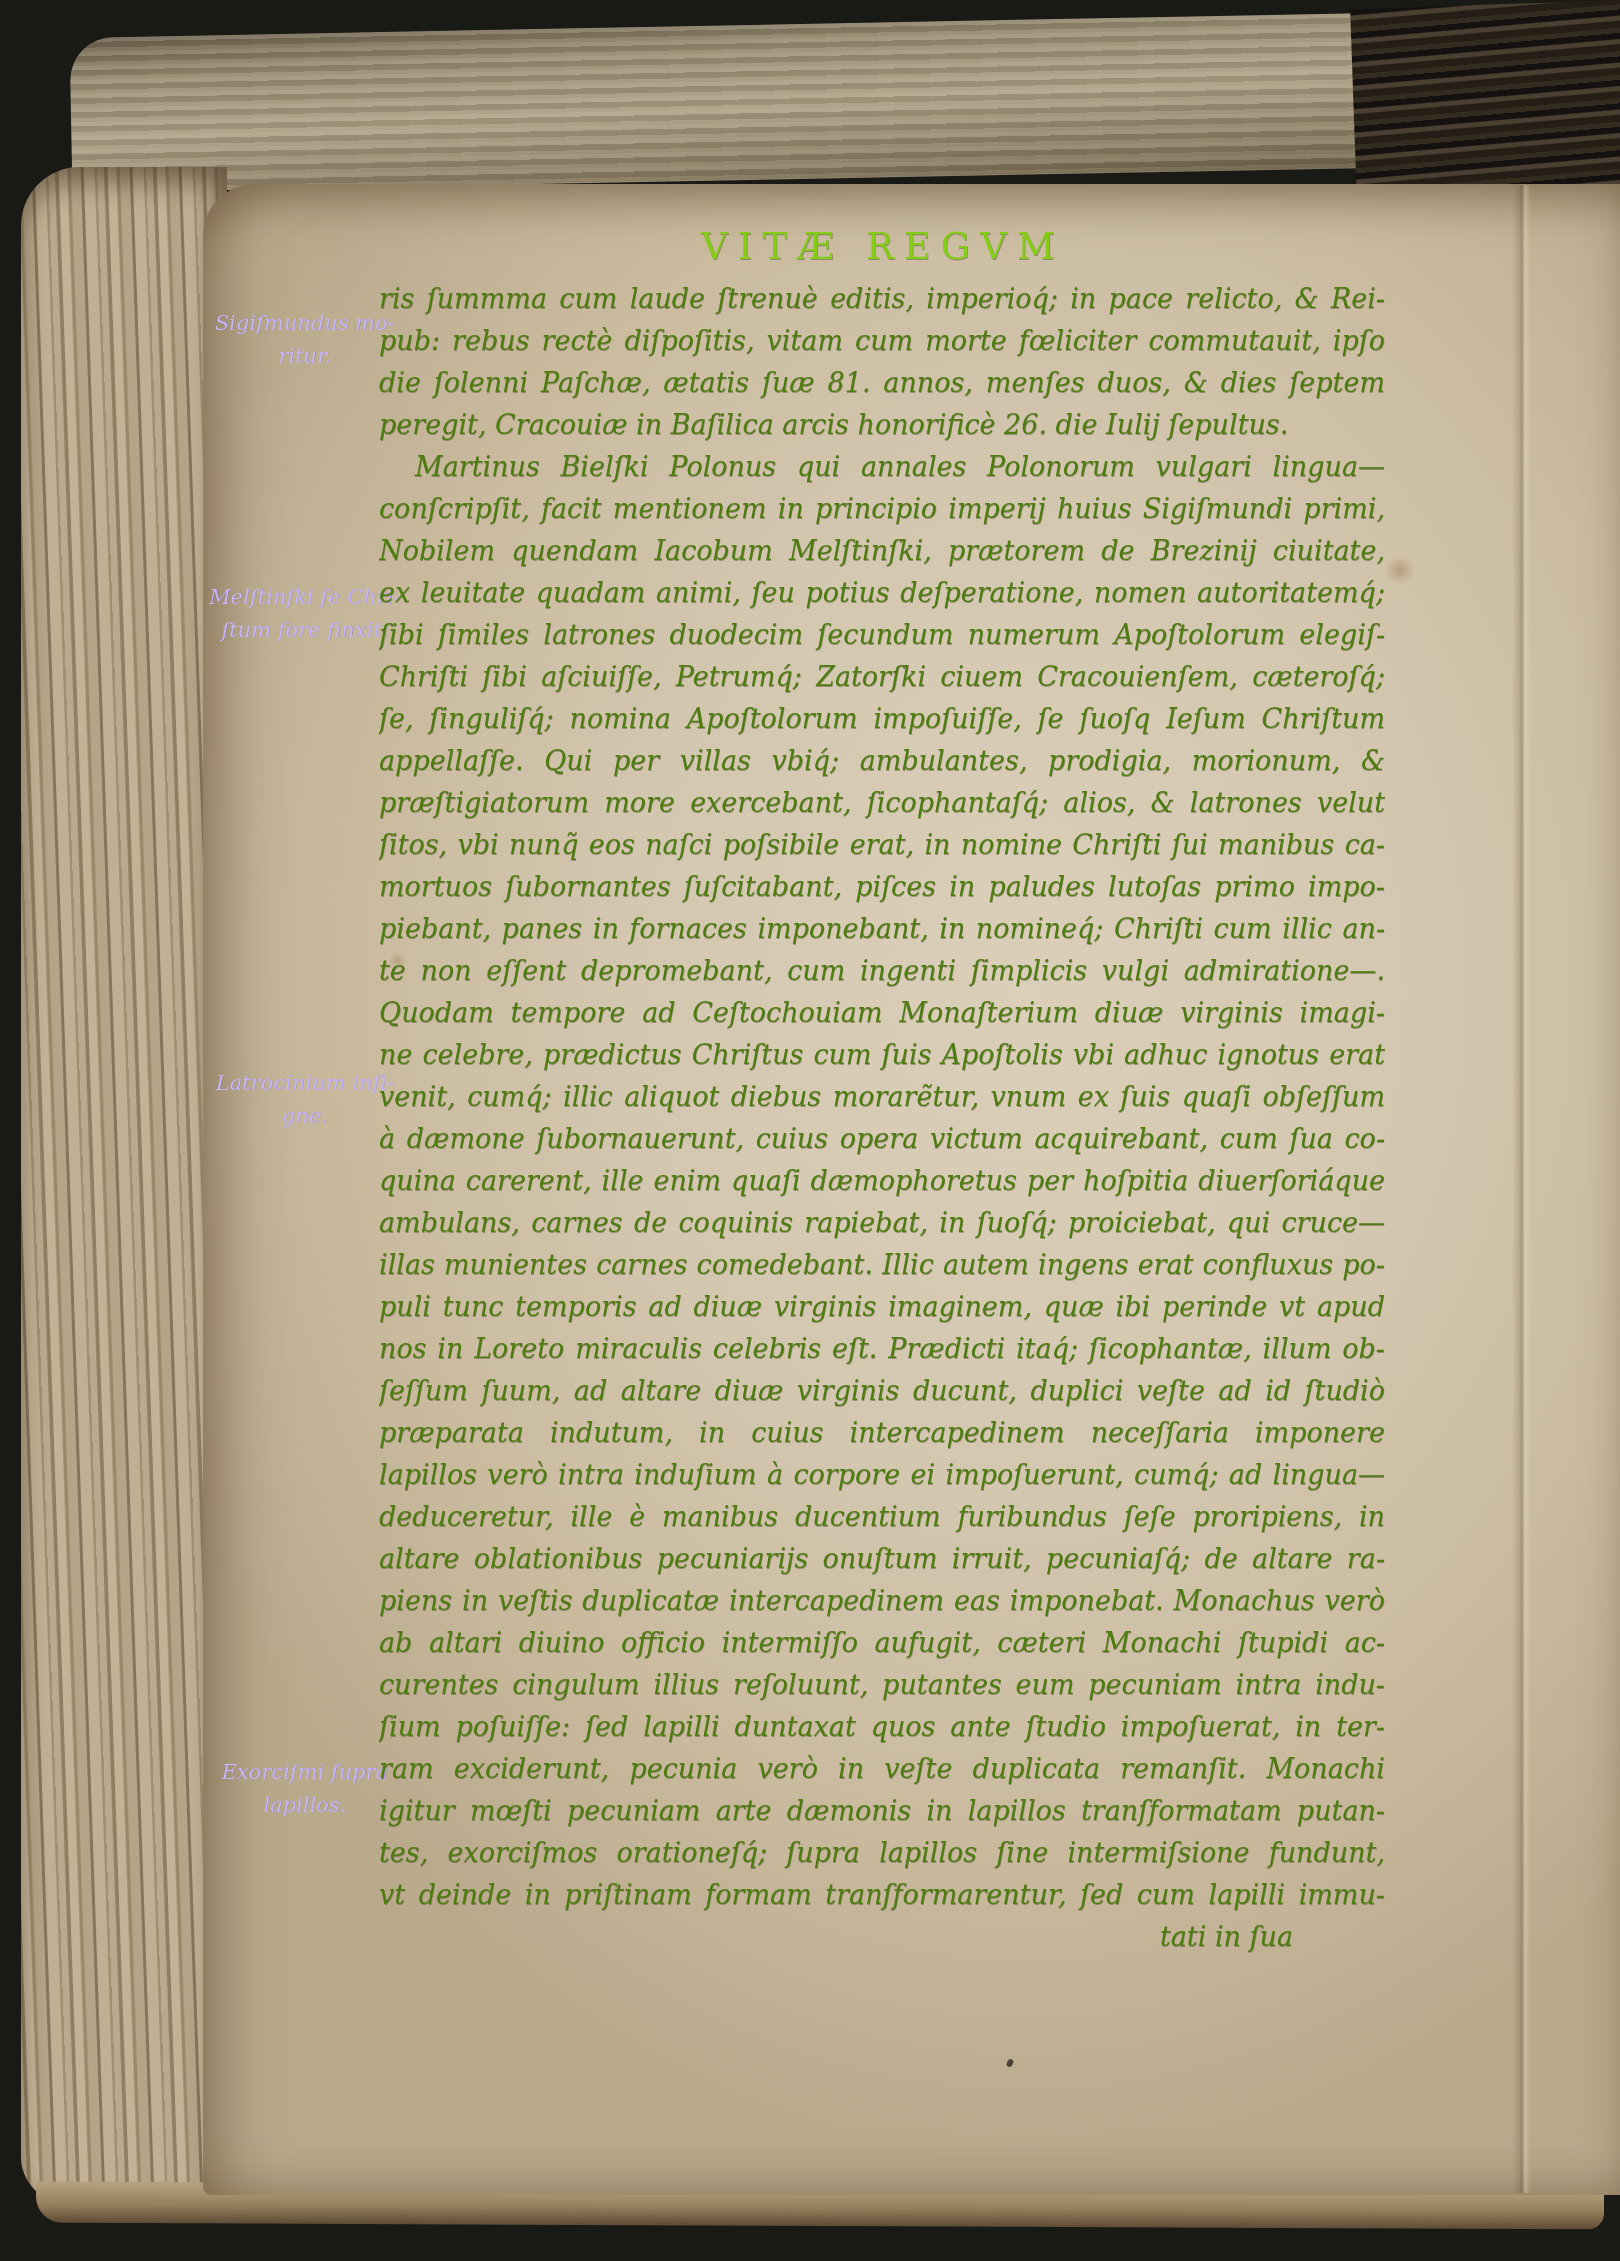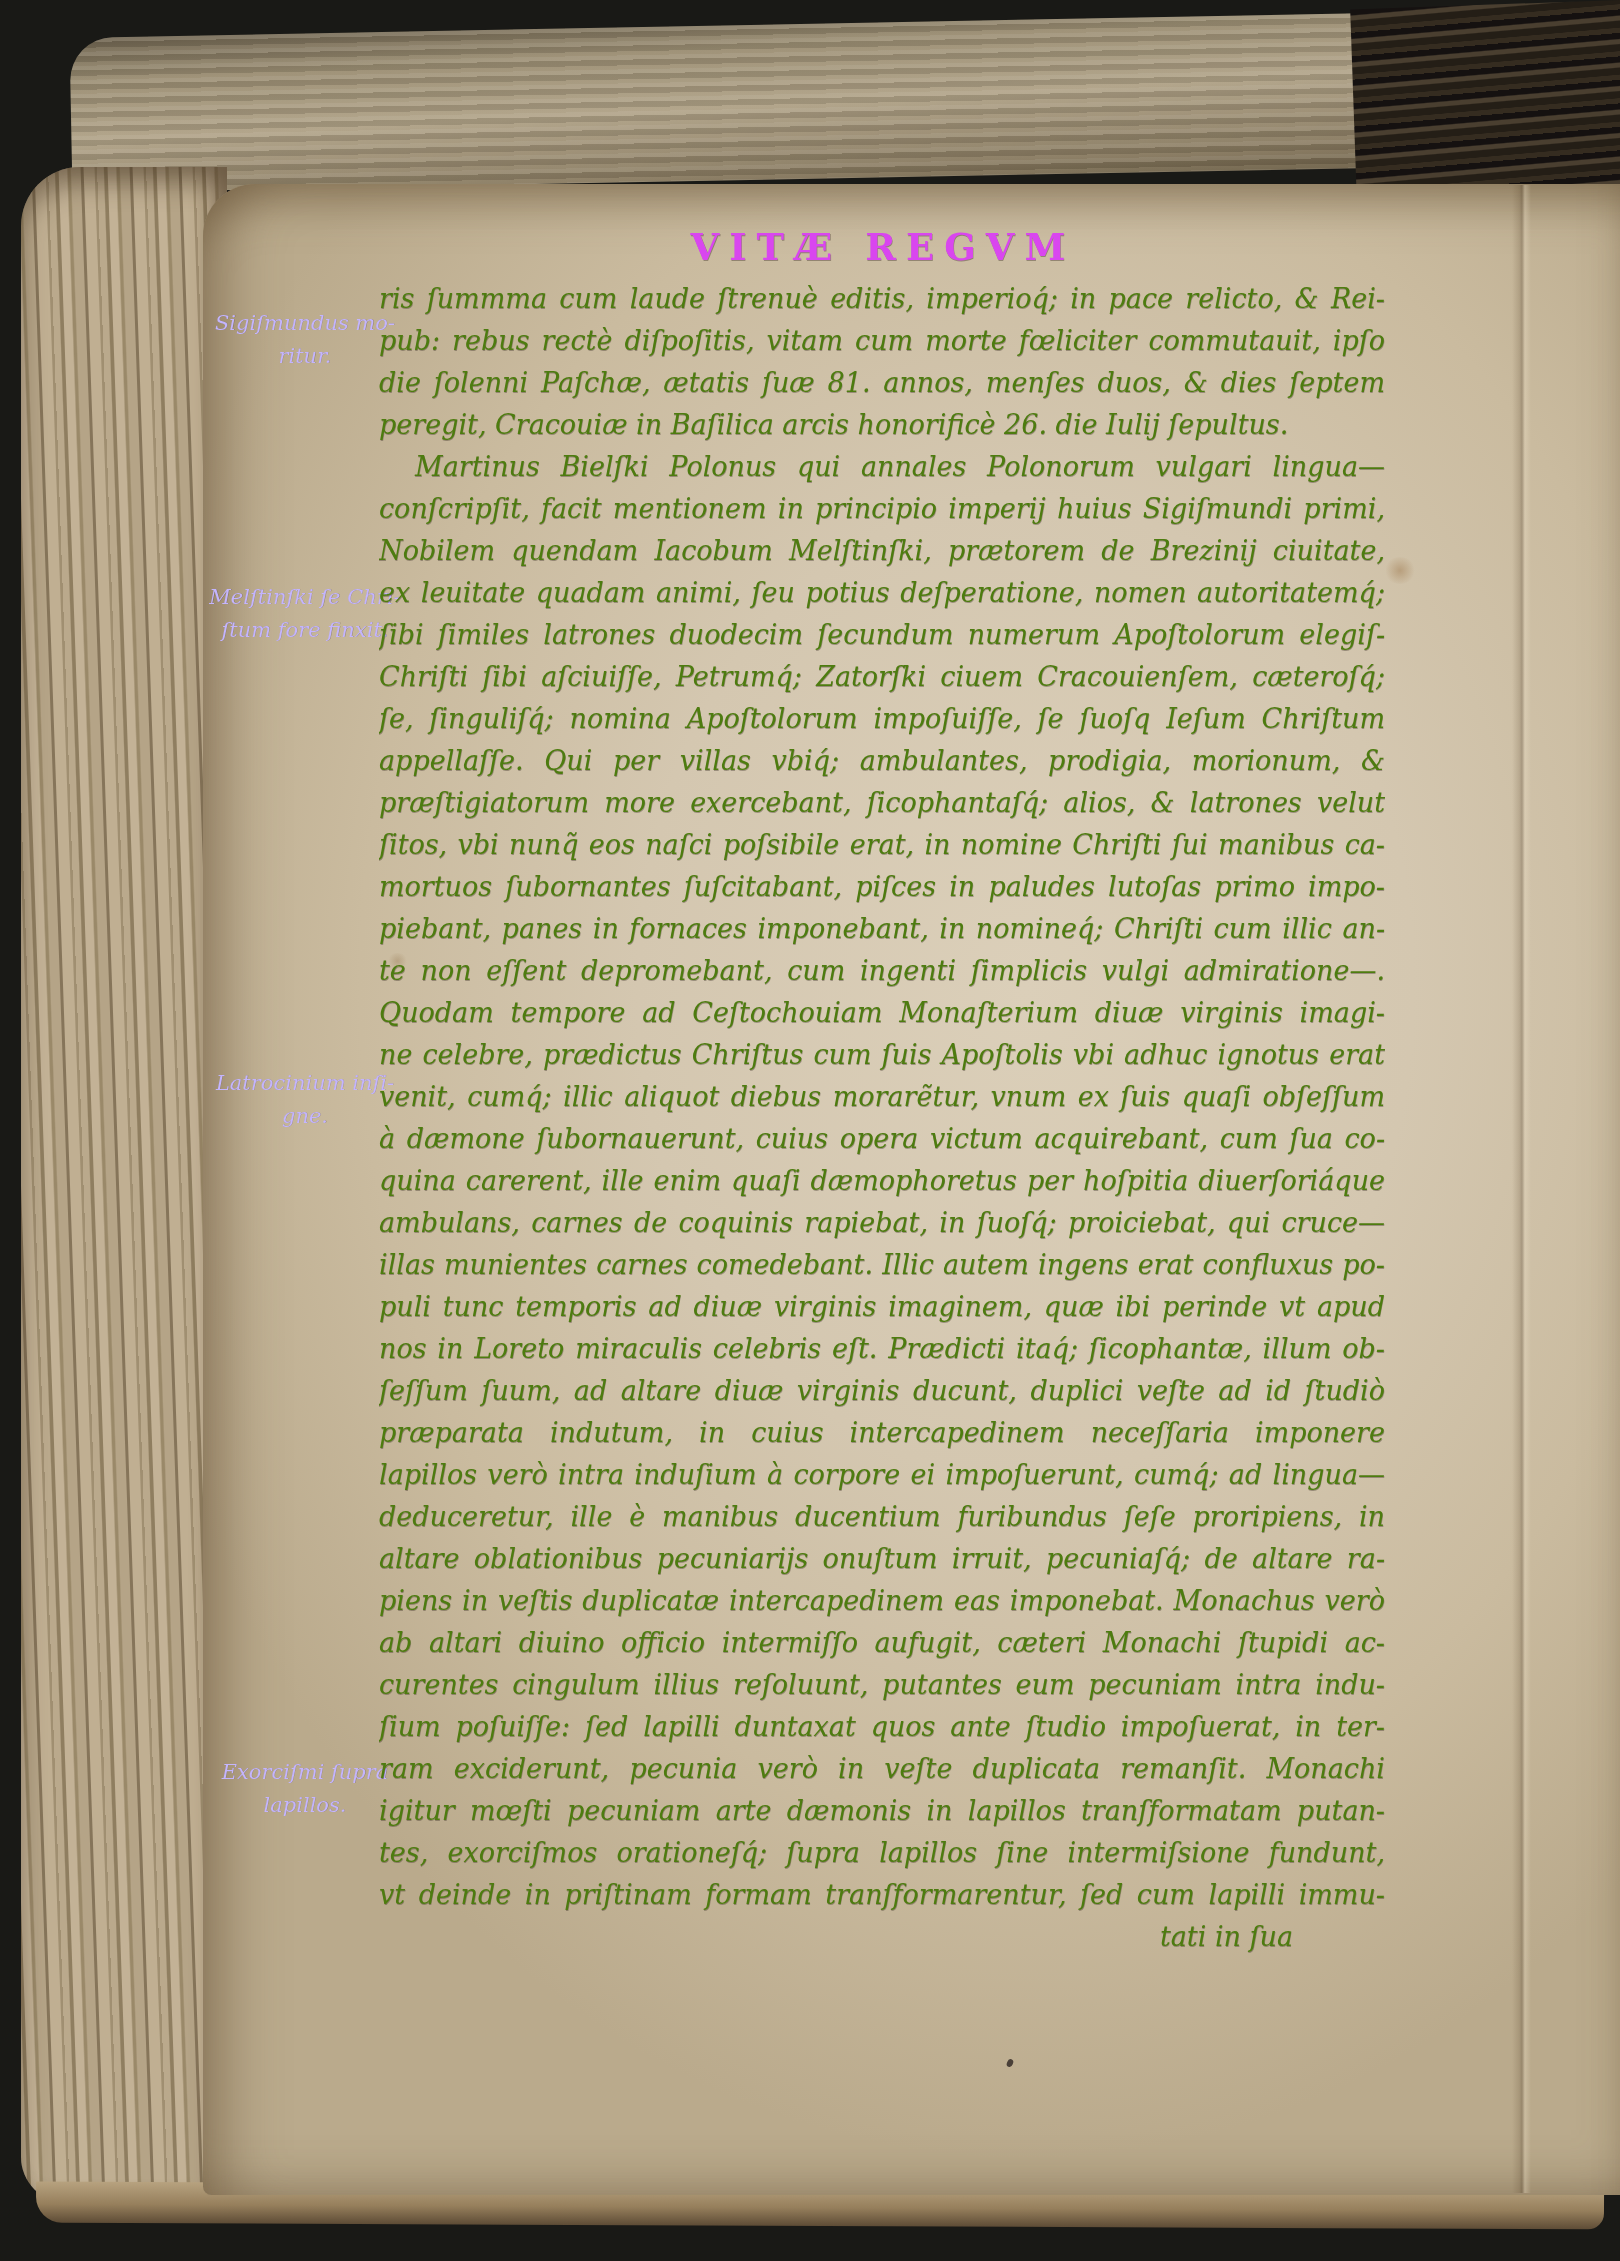--- a/index.html
+++ b/index.html
@@ -57,22 +57,22 @@
     background:radial-gradient(circle, rgba(148,106,58,0.40), rgba(148,106,58,0) 70%); }
   .stain-b { position:absolute; left:387px; top:953px; width:21px; height:16px; border-radius:50%;
     background:radial-gradient(circle, rgba(130,96,52,0.28), rgba(130,96,52,0) 70%); }
   .ink-speck { position:absolute; left:1007px; top:2059px; width:5.5px; height:8px; border-radius:50%;
     background:#4a4038; transform:rotate(24deg); }
 
   
   .running-head {
     position:absolute; left:381px; top:225px; width:1004px;
     text-align:center;
-    font-size:37px; font-weight:bold; letter-spacing:10px;
-    color:#d946ef;
+    font-size:37px; font-weight:normal; letter-spacing:10px;
+    color:#84cc16;
     text-shadow:0.6px 0.6px 0.6px rgba(40,30,20,0.35);
   }
   .body-text {
     position:absolute; left:379px; top:278px; width:1006px;
     font-style:italic; font-size:27px; color:#4d7c0f;
     text-shadow:0.4px 0.5px 0.6px rgba(45,35,25,0.35);
   }
   .line {
     height:42px; line-height:42px;
     text-align:justify; text-align-last:justify;

